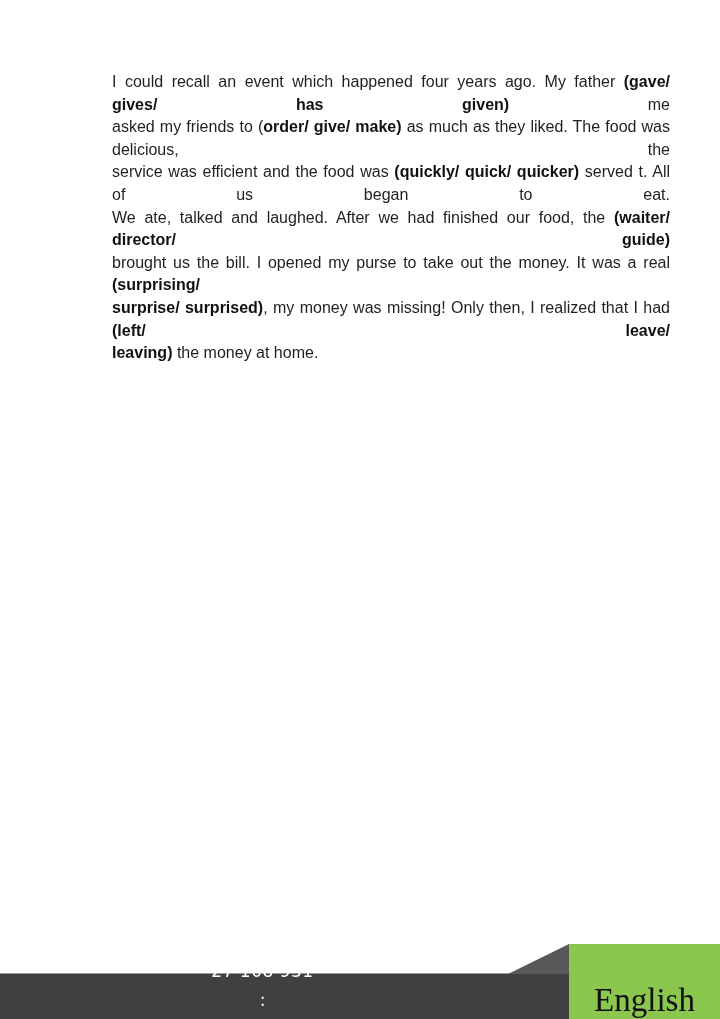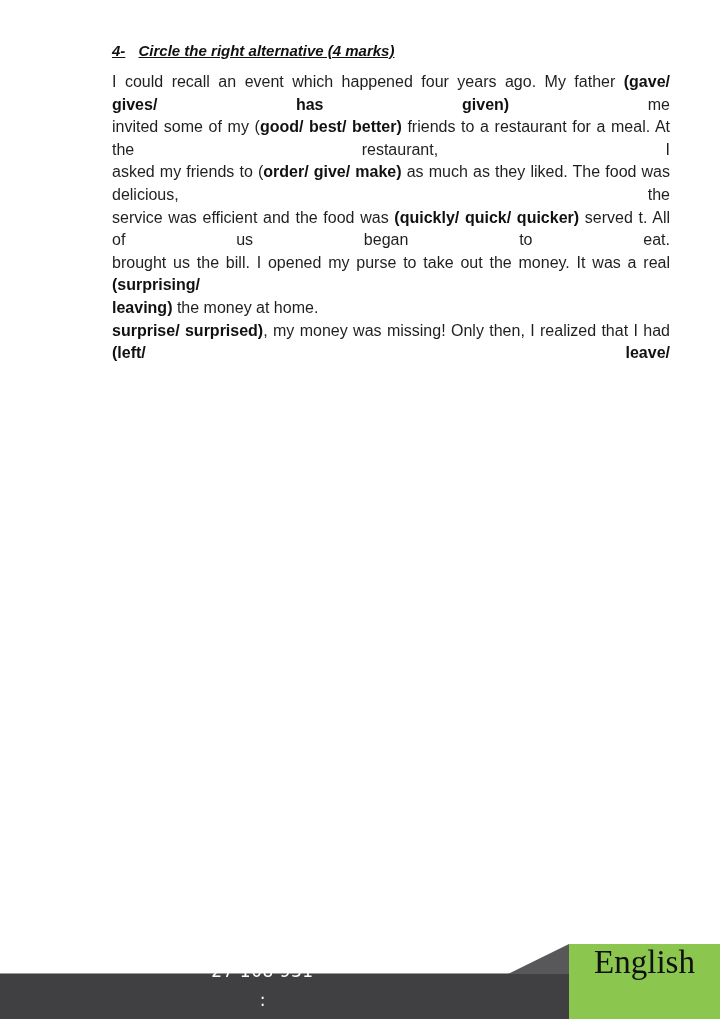--- a/index.html
+++ b/index.html
@@ -93,47 +93,43 @@
     clip-path: polygon(0 100%, 100% 0, 100% 100%);
   }
   .subject-tab {
     position: absolute;
     left: 569px;
     top: 944px;
     width: 151px;
     height: 75px;
     background: #8bc74e;
     display: flex;
-    align-items: flex-start;
+    align-items: flex-end;
     justify-content: center;
   }
   .subject-tab span {
     font-family: "Liberation Serif", serif;
     font-size: 33px;
     color: #101010;
   }
 </style>
 </head>
 <body>
 
 <div class="page">
 
-  <div class="heading">
-    <span class="hnum">4-</span>
-    <span class="htitle">Circle the right alternative (4 marks)</span>
-  </div>
 
   <div class="paragraph" id="paragraph">
       <div class="pline"><span>I could recall an event which happened four years ago. My father </span><span class="bold">(gave/ gives/ has given)</span><span> me</span></div>
-      <div class="pline"><span>invited some of my (</span><span class="bold">good/ best/ better)</span><span> friends to a restaurant for a meal. At the restaurant, I</span></div>
       <div class="pline"><span>asked my friends to (</span><span class="bold">order/ give/ make)</span><span> as much as they liked. The food was delicious, the</span></div>
       <div class="pline"><span>service was efficient and the food was </span><span class="bold">(quickly/ quick/ quicker)</span><span> served t. All of us began to eat.</span></div>
+      <div class="pline"><span>We ate, talked and laughed. After we had finished our food, the </span><span class="bold">(waiter/ director/ guide)</span></div>
       <div class="pline"><span>brought us the bill. I opened my purse to take out the money. It was a real </span><span class="bold">(surprising/</span></div>
+      <div class="pline"><span class="bold">surprise/ surprised)</span><span>, my money was missing! Only then, I realized that I had </span><span class="bold">(left/ leave/</span></div>
       <div class="pline last"><span class="bold">leaving)</span><span> the money at home.</span></div>
-      <div class="pline"><span class="bold">surprise/ surprised)</span><span>, my money was missing! Only then, I realized that I had </span><span class="bold">(left/ leave/</span></div>
     </div>
 
   <div class="footer-bar">
     <span class="phone">27 108 931</span>
     <span class="sep">:</span>
     <span class="phone-label" dir="rtl">رقم الهاتف</span>
   </div>
 
   <div class="wedge"></div>
 

